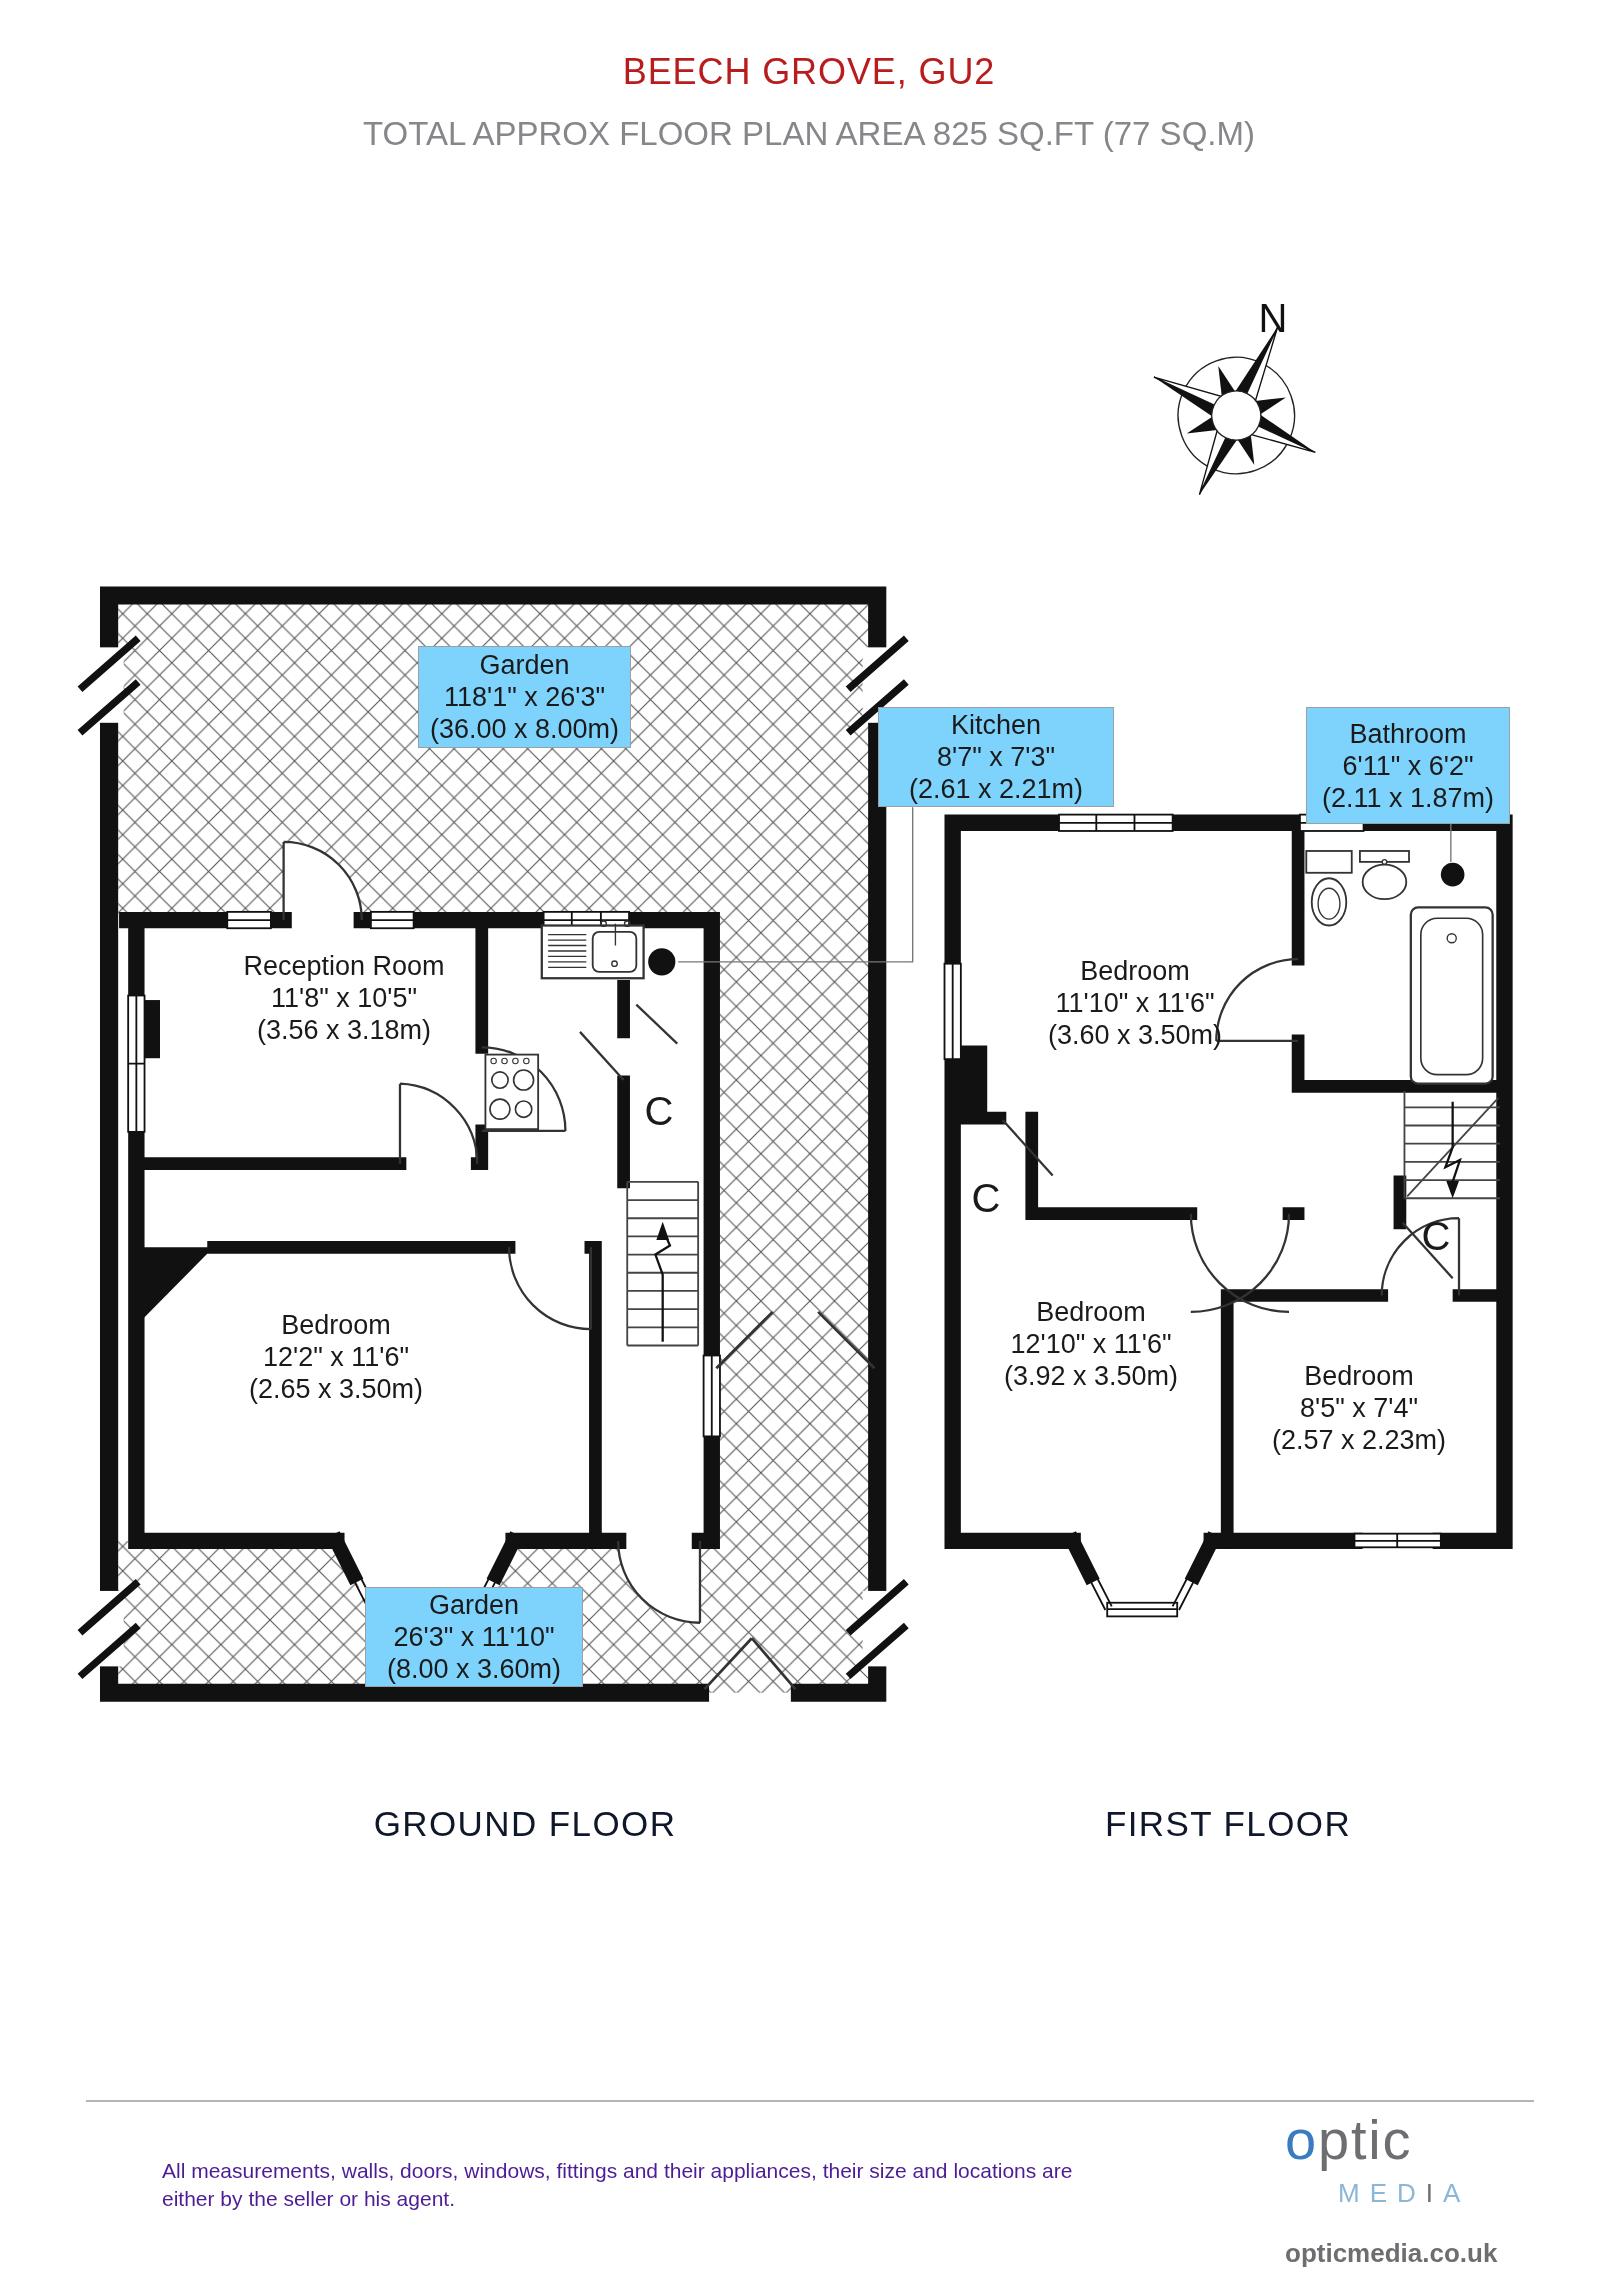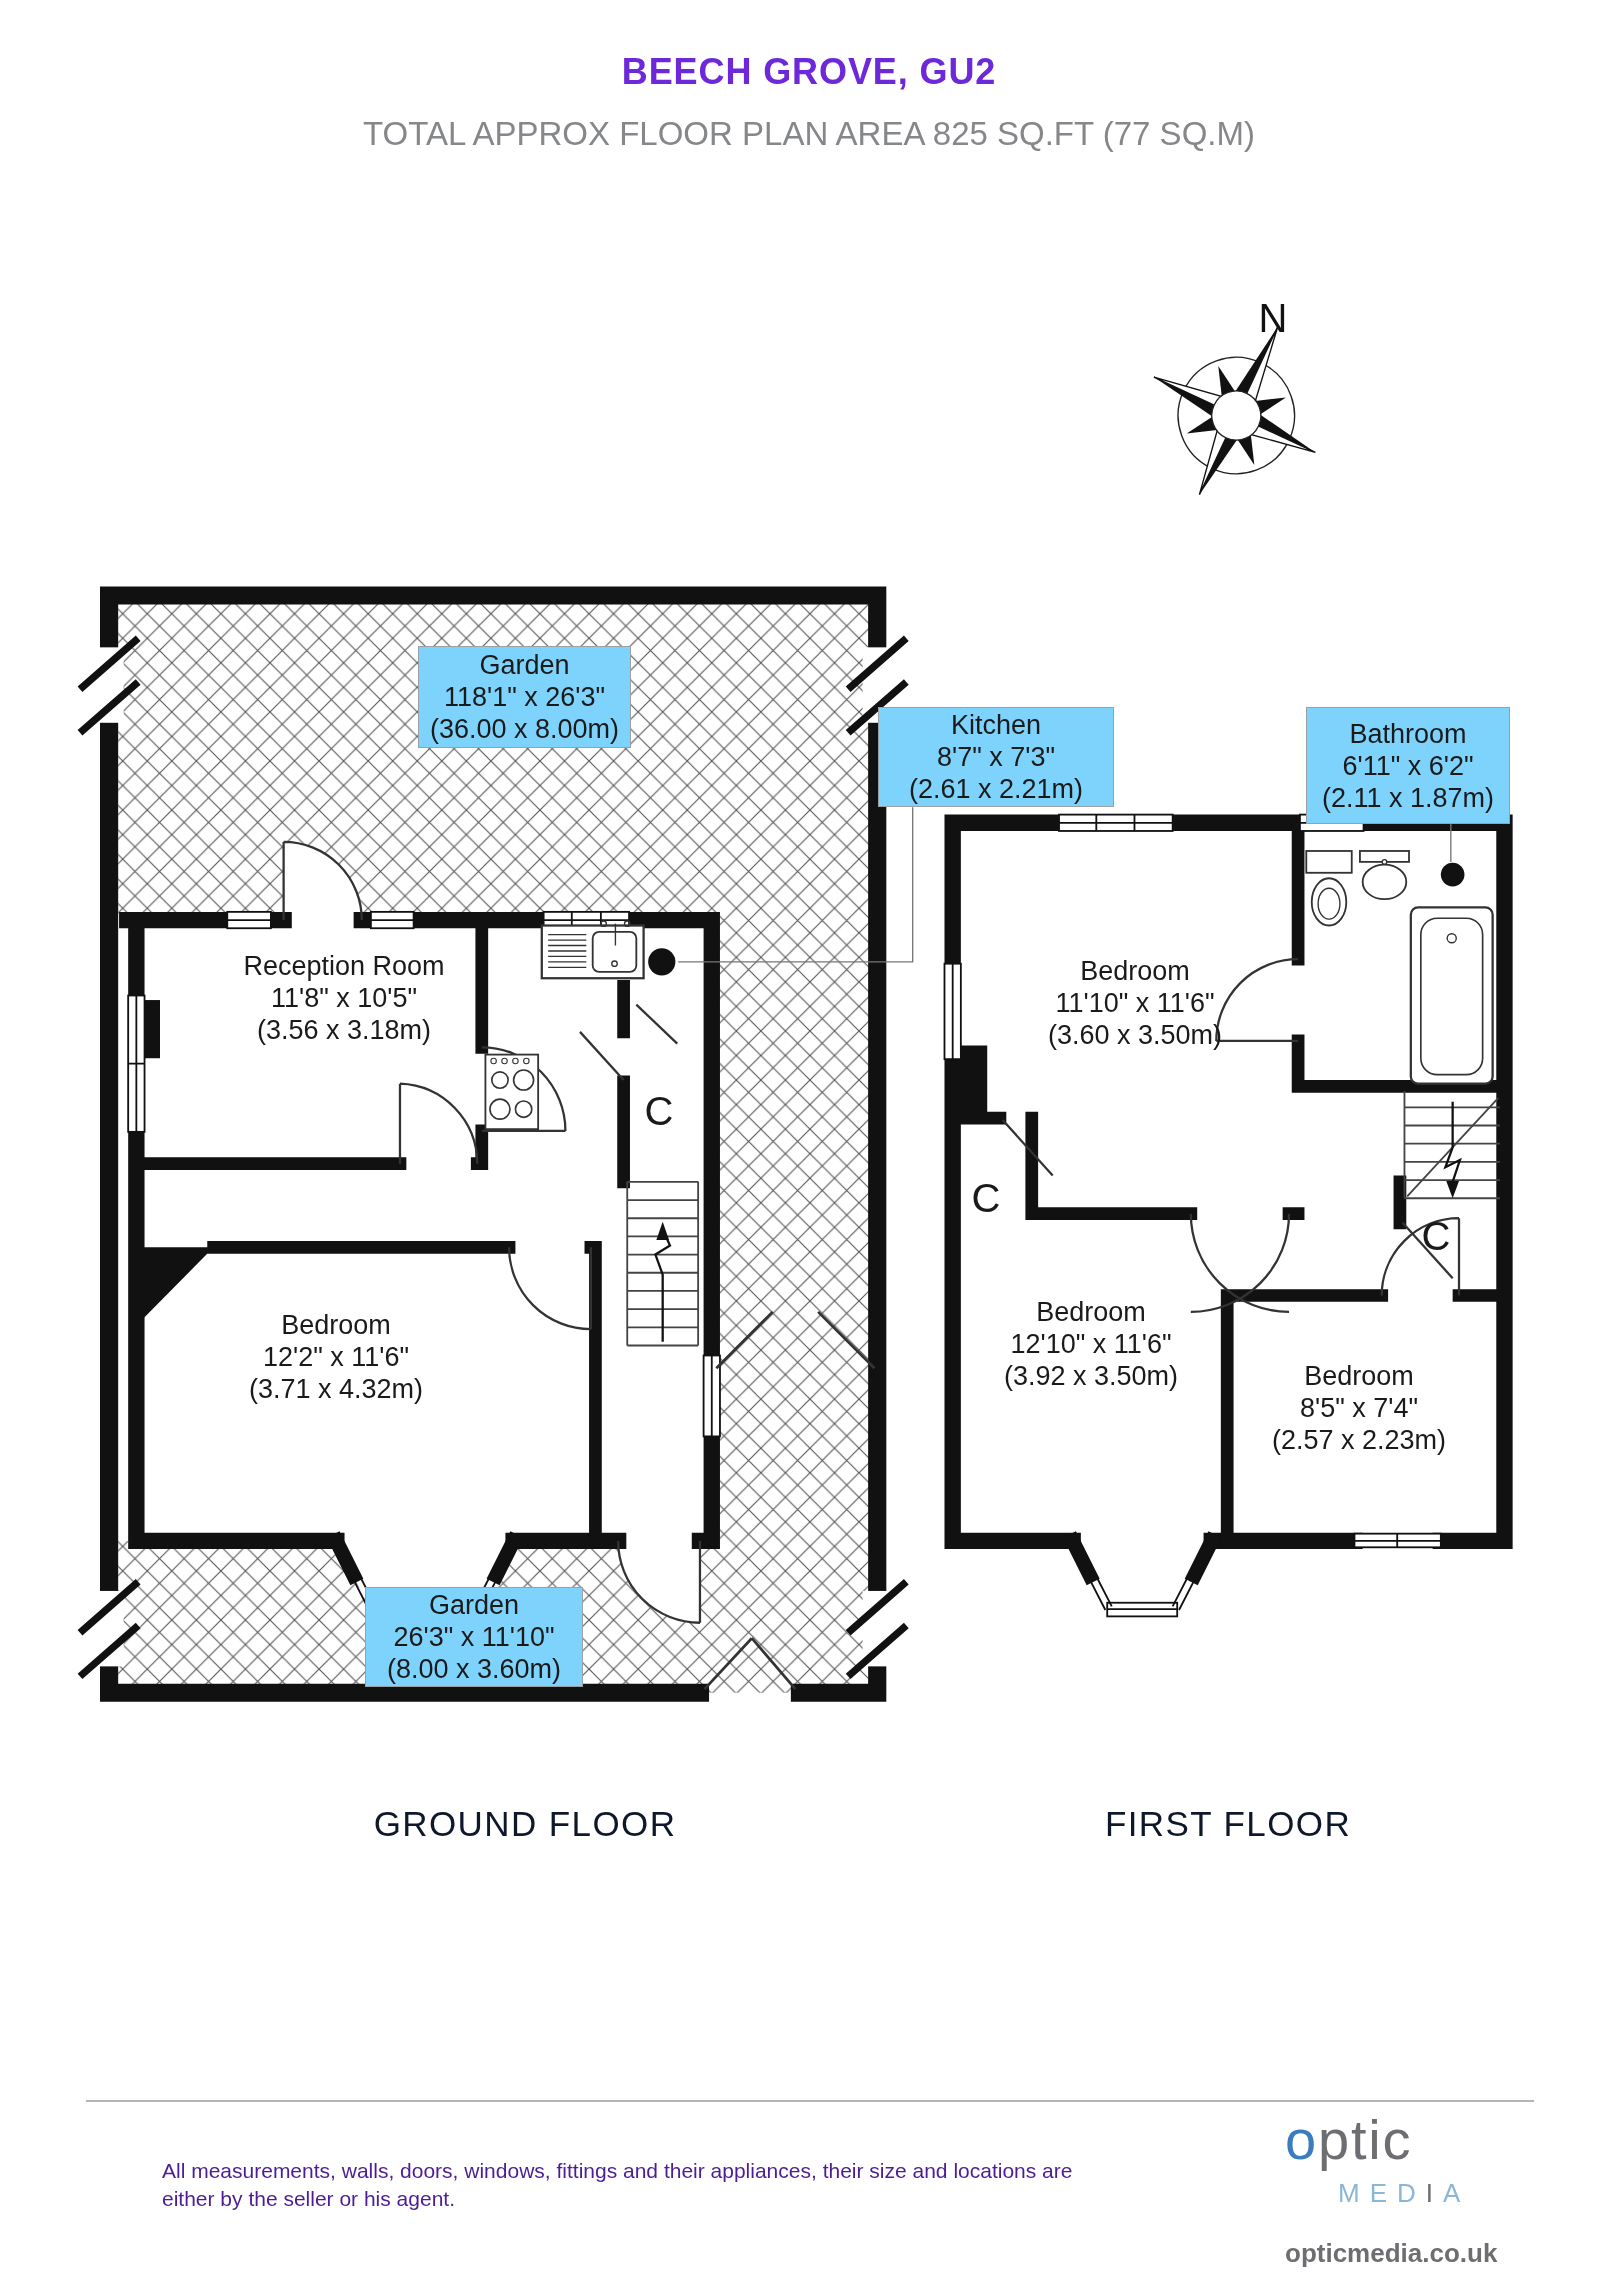--- a/index.html
+++ b/index.html
@@ -1,21 +1,21 @@
 <!DOCTYPE html>
 <html style="font-size:14.5px"><head>
 <meta charset="utf-8">
 <style>
   html,body{margin:0;padding:0;background:#ffffff;}
   .page{position:relative;width:1619px;height:2291px;background:#ffffff;overflow:hidden;
         font-family:"Liberation Sans", sans-serif;color:#231f20;}
   .abs{position:absolute;}
   .ctr{transform:translateX(-50%);text-align:center;}
   .ctr2{transform:translate(-50%,-50%);text-align:center;}
-  .page-title{font-size:36px;font-weight:700;letter-spacing:0.9px;color:#6d28d9;white-space:nowrap;}
+  .page-title{font-size:36px;font-weight:400;letter-spacing:0.9px;color:#b91c1c;white-space:nowrap;}
   .page-subtitle{font-size:33px;font-weight:400;color:#85878a;white-space:nowrap;}
   .room-label{font-size:27px;line-height:32px;color:#1a1a1a;text-align:center;white-space:nowrap;}
   .boxed{background:#7dd3fc;border:1.8px solid #9aa0a3;box-sizing:border-box;
          display:flex;flex-direction:column;justify-content:center;}
   .cupboard{font-size:40px;color:#1a1a1a;}
   .north{font-size:40px;color:#111;}
   .floor-name{font-size:35px;color:#0f172a;letter-spacing:1.4px;white-space:nowrap;text-align:center;}
   .divider{background:#b5b5b5;height:1.8px;}
   .disclaimer{font-size:21px;line-height:28px;color:#4c1d95;}
   .logo{width:273px;}
@@ -260,21 +260,21 @@
 
   <div class="abs ctr room-label" style="left:344px;top:950px">
     <div>Reception Room</div>
     <div>11'8" x 10'5"</div>
     <div>(3.56 x 3.18m)</div>
   </div>
 
   <div class="abs ctr room-label" style="left:336px;top:1309px">
     <div>Bedroom</div>
     <div>12'2" x 11'6"</div>
-    <div>(3.71 x 4.32m)</div>
+    <div>(2.65 x 3.50m)</div>
   </div>
 
   <div class="abs room-label boxed" style="left:365px;top:1587px;width:218px;height:100px">
     <div>Garden</div>
     <div>26'3" x 11'10"</div>
     <div>(8.00 x 3.60m)</div>
   </div>
 
   <div class="abs ctr2 cupboard" style="left:659px;top:1111px">C</div>
 

